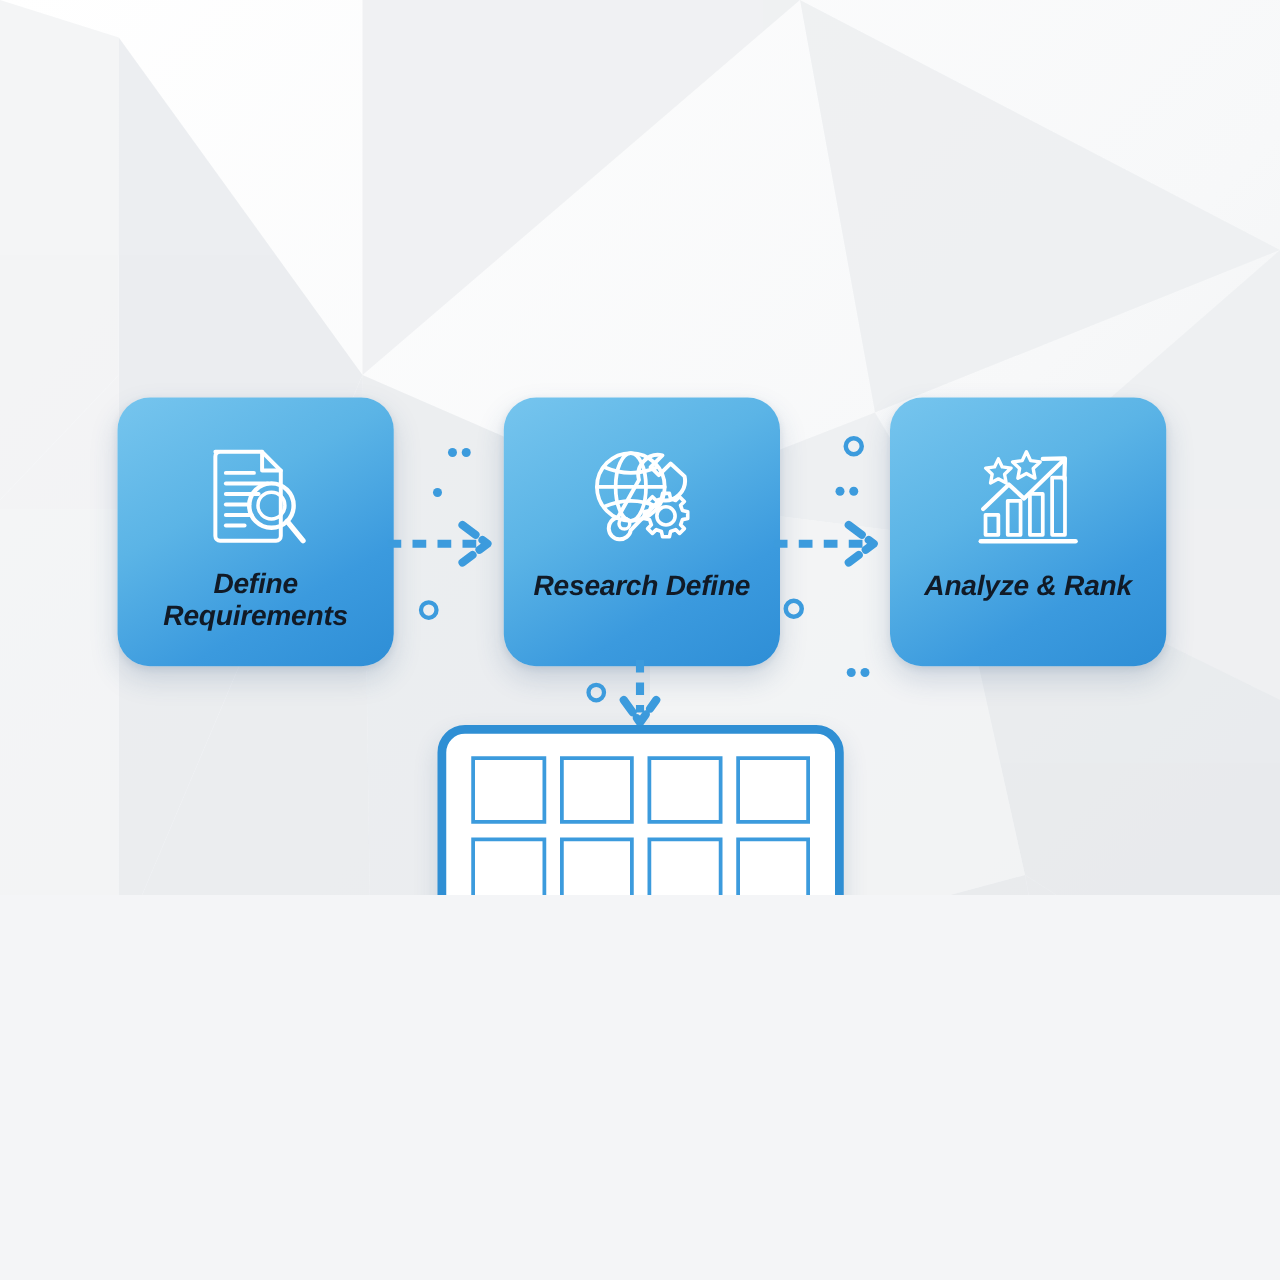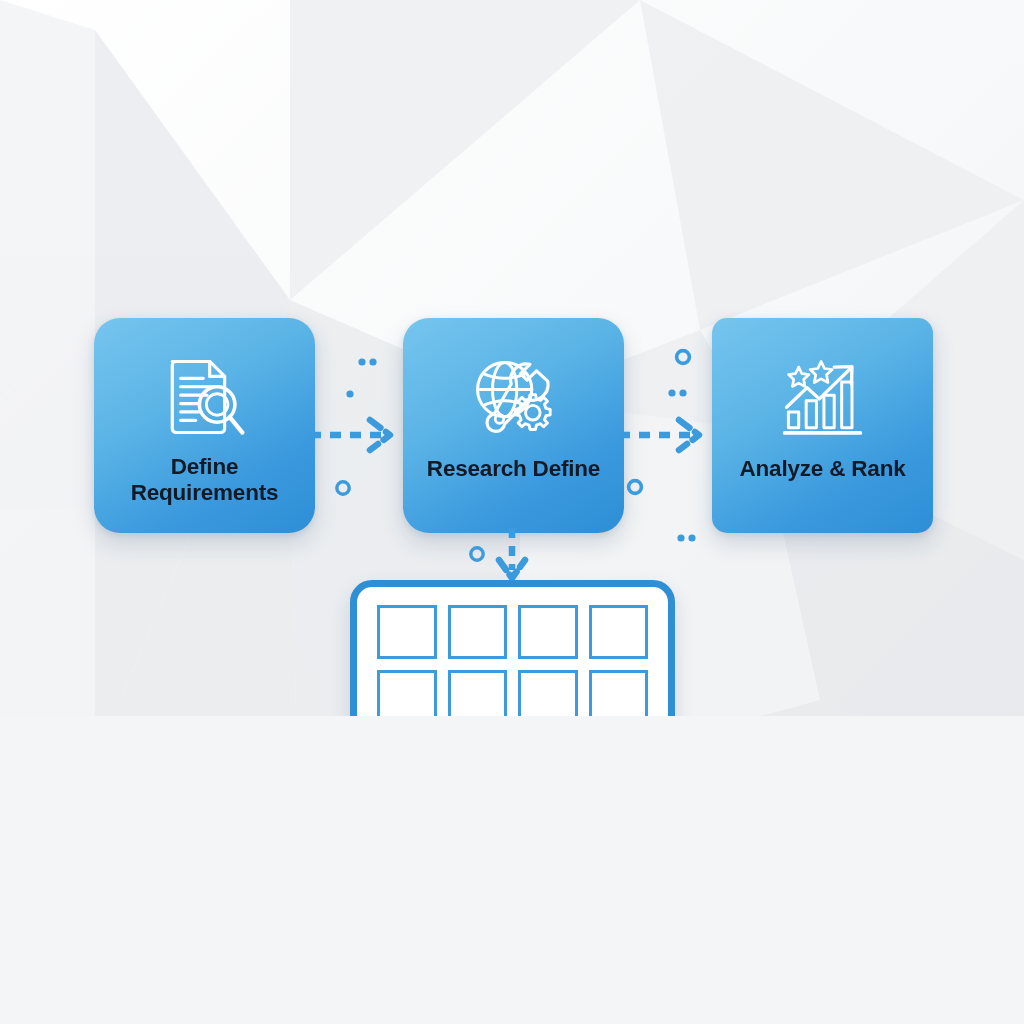--- a/index.html
+++ b/index.html
@@ -14,20 +14,21 @@
     font-family: "Liberation Sans", sans-serif;
     background: #f4f5f7;
   }
 
   #stage {
     position: relative;
     width: 1024px;
     height: 716px;
     background: linear-gradient(135deg, #fdfdfe 0%, #f6f7f8 45%, #eceef0 100%);
     overflow: hidden;
+    font-style: italic;
   }
 
   
   #bg-poly {
     position: absolute;
     inset: 0;
     width: 1024px;
     height: 1024px;
     pointer-events: none;
   }
@@ -43,21 +44,21 @@
                 0 2px 6px rgba(40, 80, 120, 0.10);
     display: flex;
     flex-direction: column;
     align-items: center;
     justify-content: flex-start;
     box-sizing: border-box;
     padding-top: 36px;
   }
   #card-1 { left: 94px;  top: 318px; }
   #card-2 { left: 403px; top: 318px; }
-  #card-3 { left: 712px; top: 318px; border-radius: 15px; }
+  #card-3 { left: 712px; top: 318px; }
 
   .card-icon {
     width: 92px;
     height: 86px;
     display: block;
   }
   .card-label {
     margin-top: 16px;
     width: 200px;
     text-align: center;

